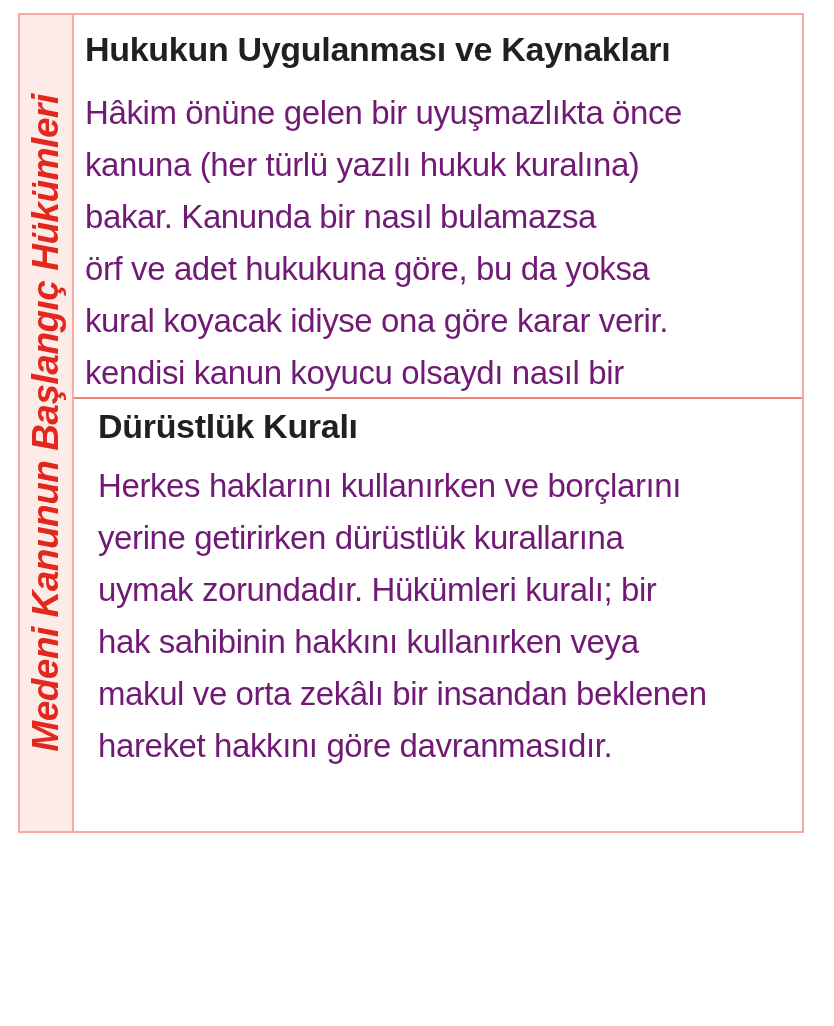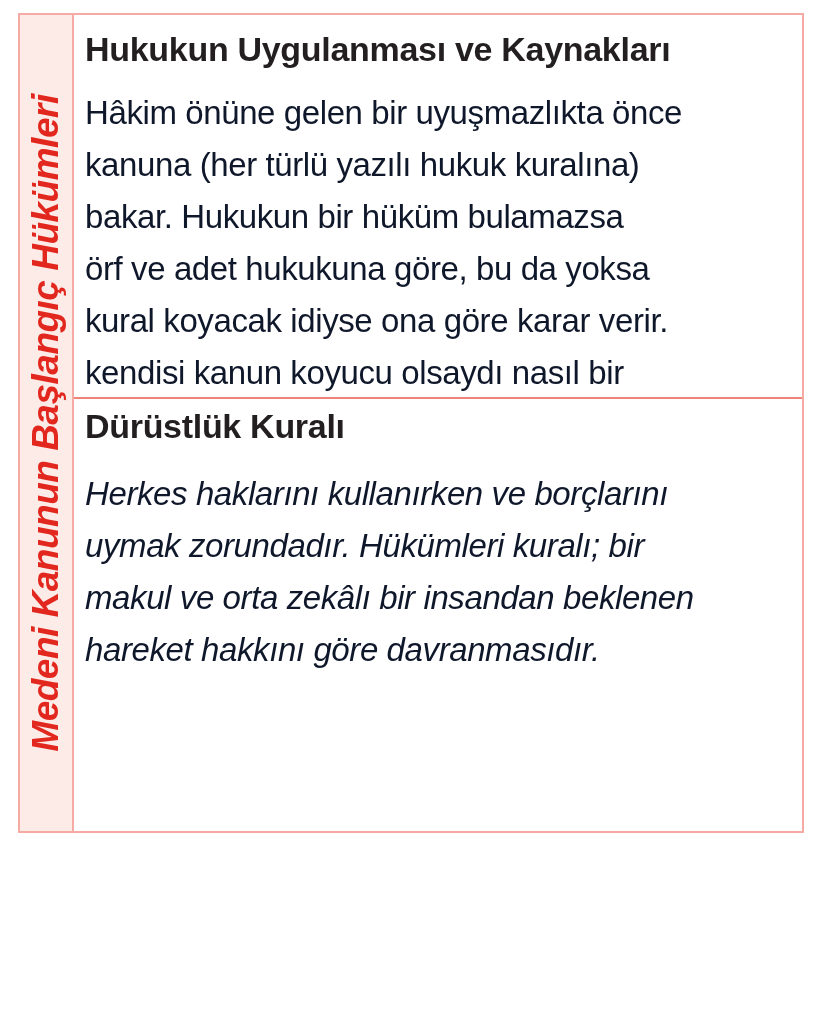--- a/index.html
+++ b/index.html
@@ -44,37 +44,37 @@
   }
   .section-1 {
     height: 384px;
     flex: 0 0 384px;
     border-bottom: 2px solid #f08276;
     padding-left: 11px;
     overflow: hidden;
   }
   .section-2 {
     flex: 1 1 auto;
-    padding-left: 11px;
+    padding-left: 24px;
     overflow: hidden;
   }
   .sec-title {
     font-weight: bold;
     font-size: 34px;
     line-height: 44px;
     letter-spacing: -0.3px;
     color: #231f20;
     margin-top: 12px;
   }
   .section-2 .sec-title { margin-top: 5px; }
   .body-text {
     margin-top: 16px;
-    color: #0f172a;
+    color: #701a75;
   }
-  .section-2 .body-text { margin-top: 20px; font-style: italic; }
+  .section-2 .body-text { margin-top: 12px; }
   .body-line {
     font-size: 33px;
     line-height: 52px;
     letter-spacing: -0.4px;
     white-space: nowrap;
   }
 </style>
 </head>
 <body>
 
@@ -82,31 +82,33 @@
   <div class="sidebar">
     <div class="vlabel">Medeni Kanunun Başlangıç Hükümleri</div>
   </div>
   <div class="content">
 
     <div class="section-1">
       <div class="sec-title">Hukukun Uygulanması ve Kaynakları</div>
       <div class="body-text">
         <div class="body-line">Hâkim önüne gelen bir uyuşmazlıkta önce</div>
         <div class="body-line">kanuna (her türlü yazılı hukuk kuralına)</div>
-        <div class="body-line">bakar. Hukukun bir hüküm bulamazsa</div>
+        <div class="body-line">bakar. Kanunda bir nasıl bulamazsa</div>
         <div class="body-line">örf ve adet hukukuna göre, bu da yoksa</div>
         <div class="body-line">kural koyacak idiyse ona göre karar verir.</div>
         <div class="body-line">kendisi kanun koyucu olsaydı nasıl bir</div>
       </div>
     </div>
 
     <div class="section-2">
       <div class="sec-title">Dürüstlük Kuralı</div>
       <div class="body-text">
         <div class="body-line">Herkes haklarını kullanırken ve borçlarını</div>
+        <div class="body-line">yerine getirirken dürüstlük kurallarına</div>
         <div class="body-line">uymak zorundadır. Hükümleri kuralı; bir</div>
+        <div class="body-line">hak sahibinin hakkını kullanırken veya</div>
         <div class="body-line">makul ve orta zekâlı bir insandan beklenen</div>
         <div class="body-line">hareket hakkını göre davranmasıdır.</div>
       </div>
     </div>
 
   </div>
 </div>
 
 </body></html>

